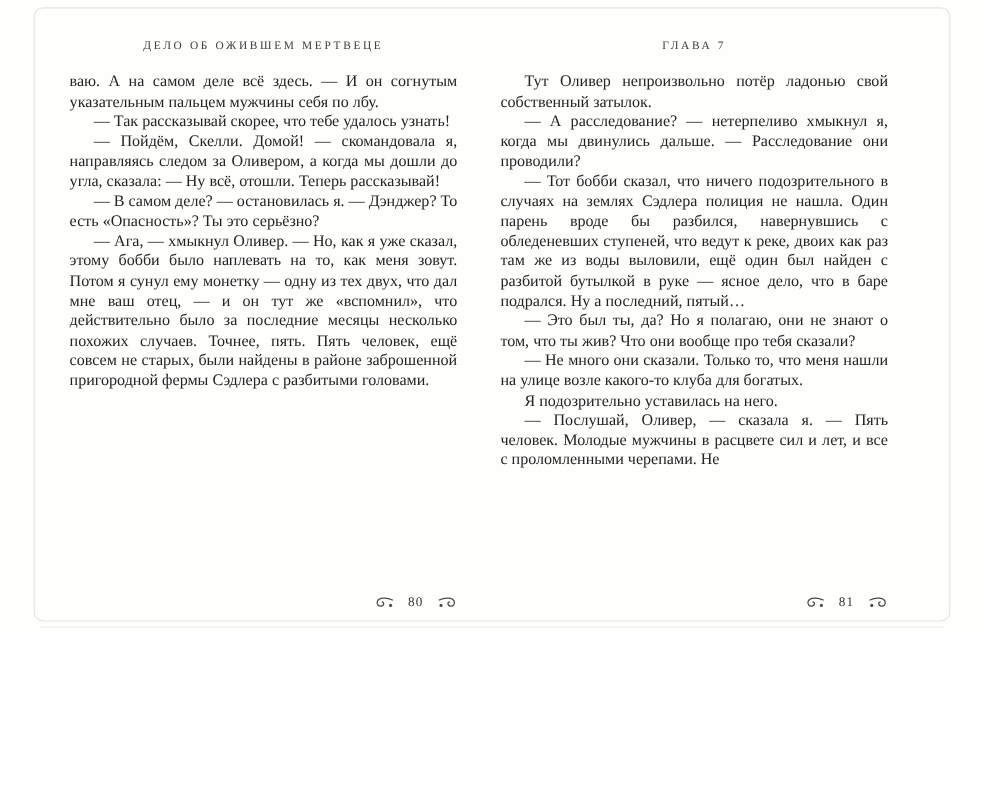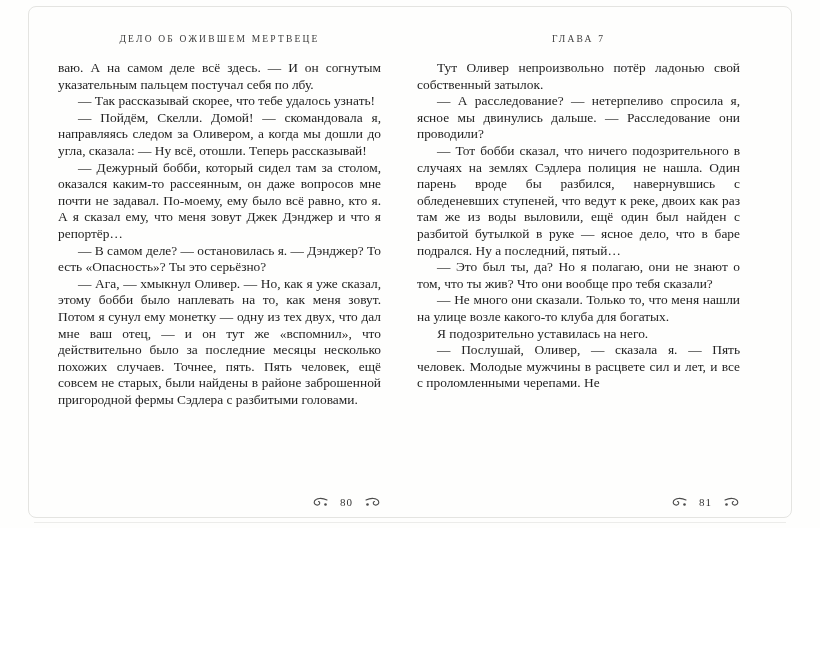--- a/index.html
+++ b/index.html
@@ -95,24 +95,23 @@
 </head>
 <body>
 
 <div class="spread">
   <div class="page-edge"></div>
   <div class="book-bottom-edge"></div>
 
   <section class="page page-left">
     <header class="running-head">ДЕЛО ОБ ОЖИВШЕМ МЕРТВЕЦЕ</header>
     <div class="body">
-        <p>ваю. А на самом деле всё здесь. — И он согнутым указательным пальцем постучал себя по лбу.</p>
+        <p>ваю. А на самом деле всё здесь. — И он согнутым указательным пальцем мужчины себя по лбу.</p>
         <p>— Так рассказывай скорее, что тебе удалось узнать!</p>
         <p>— Пойдём, Скелли. Домой! — скомандовала я, направляясь следом за Оливером, а когда мы дошли до угла, сказала: — Ну всё, отошли. Теперь рассказывай!</p>
-        <p>— Дежурный бобби, который сидел там за столом, оказался каким-то рассеянным, он даже вопросов мне почти не задавал. По-моему, ему было всё равно, кто я. А я сказал ему, что меня зовут Джек Дэнджер и что я репортёр…</p>
         <p>— В самом деле? — остановилась я. — Дэнджер? То есть «Опасность»? Ты это серьёзно?</p>
         <p>— Ага, — хмыкнул Оливер. — Но, как я уже сказал, этому бобби было наплевать на то, как меня зовут. Потом я сунул ему монетку — одну из тех двух, что дал мне ваш отец, — и он тут же «вспомнил», что действительно было за последние месяцы несколько похожих случаев. Точнее, пять. Пять человек, ещё совсем не старых, были найдены в районе заброшенной пригородной фермы Сэдлера с разбитыми головами.</p>
       </div>
     <footer class="folio">
       <span class="fleuron">
         <svg width="16" height="10" viewBox="0 0 16 10" aria-hidden="true">
           <path d="M15 3 C10 0.5 4 1 2.5 4 C1.5 6.5 3.5 8.5 6 8 C8 7.5 8.5 5 6.5 4.5" fill="none" stroke="#4a4a4a" stroke-width="1.1" stroke-linecap="round"></path>
           <circle cx="13.5" cy="7.5" r="1.3" fill="#4a4a4a"></circle>
         </svg>
       </span>
@@ -123,21 +122,21 @@
           <circle cx="13.5" cy="7.5" r="1.3" fill="#4a4a4a"></circle>
         </svg>
       </span>
     </footer>
   </section>
 
   <section class="page page-right">
     <header class="running-head">ГЛАВА 7</header>
     <div class="body">
         <p>Тут Оливер непроизвольно потёр ладонью свой собственный затылок.</p>
-        <p>— А расследование? — нетерпеливо спросила я, ясное мы двинулись дальше. — Расследование они проводили?</p>
+        <p>— А расследование? — нетерпеливо хмыкнул я, когда мы двинулись дальше. — Расследование они проводили?</p>
         <p>— Тот бобби сказал, что ничего подозрительного в случаях на землях Сэдлера полиция не нашла. Один парень вроде бы разбился, навернувшись с обледеневших ступеней, что ведут к реке, двоих как раз там же из воды выловили, ещё один был найден с разбитой бутылкой в руке — ясное дело, что в баре подрался. Ну а последний, пятый…</p>
         <p>— Это был ты, да? Но я полагаю, они не знают о том, что ты жив? Что они вообще про тебя сказали?</p>
         <p>— Не много они сказали. Только то, что меня нашли на улице возле какого-то клуба для богатых.</p>
         <p>Я подозрительно уставилась на него.</p>
         <p>— Послушай, Оливер, — сказала я. — Пять человек. Молодые мужчины в расцвете сил и лет, и все с проломленными черепами. Не</p>
       </div>
     <footer class="folio">
       <span class="fleuron">
         <svg width="16" height="10" viewBox="0 0 16 10" aria-hidden="true">
           <path d="M15 3 C10 0.5 4 1 2.5 4 C1.5 6.5 3.5 8.5 6 8 C8 7.5 8.5 5 6.5 4.5" fill="none" stroke="#4a4a4a" stroke-width="1.1" stroke-linecap="round"></path>

